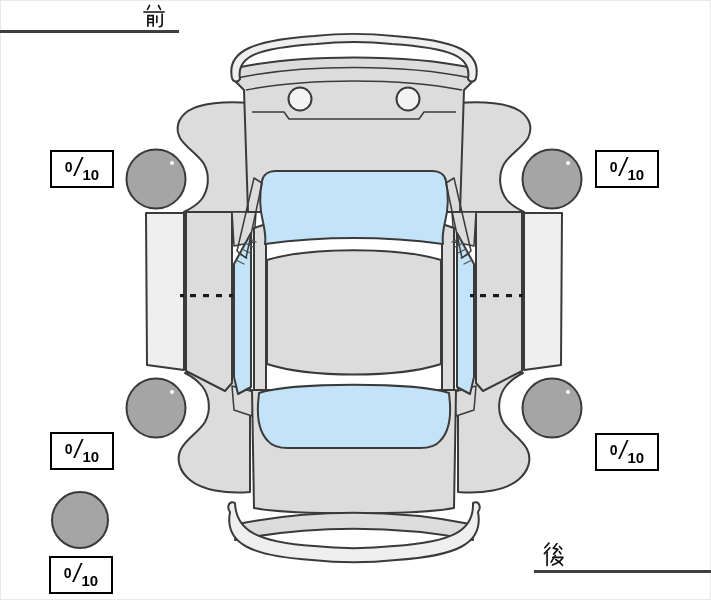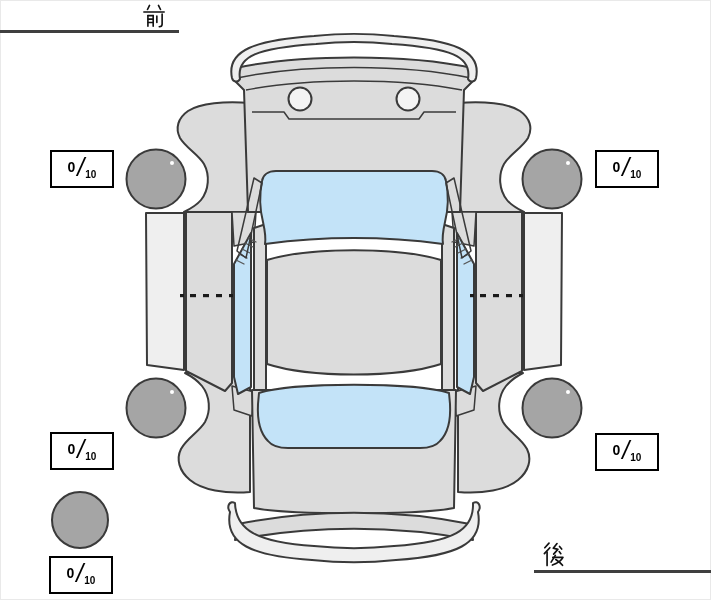--- a/index.html
+++ b/index.html
@@ -13,21 +13,21 @@
   .glass-fill{fill:#c3e3f8;}
   .tire-fill{fill:#a5a5a5;}
   .halo{fill:#ffffff;stroke:none;}
   .hatch{stroke:#555555;stroke-width:1.3;stroke-linecap:round;}
   .crease{fill:#1a1a1a;}
   .score-box{position:absolute;width:64px;height:38px;background:#fff;border:2px solid #000;
              box-sizing:border-box;display:flex;align-items:center;justify-content:center;
              color:#000;user-select:none;}
   .sv{font-size:14px;font-weight:700;margin:-5px 2px 0 0;}
   .ss{font-size:25px;font-weight:400;font-style:italic;line-height:1;margin-top:-3px;}
-  .sm{font-size:10px;font-weight:700;margin:11px 0 0 1px;text-align:center;}
+  .sm{font-size:15px;font-weight:700;margin:11px 0 0 1px;text-align:center;}
   .h-rule{position:absolute;height:3px;background:#3f3f3f;}
   .dir-label{position:absolute;}
   .kanji{stroke:#111;stroke-width:2;fill:none;stroke-linecap:round;stroke-linejoin:round;}
   .sr{position:absolute;width:1px;height:1px;overflow:hidden;clip:rect(0 0 0 0);white-space:nowrap;}
 </style>
 </head>
 <body>
 
 <div id="stage">
 

